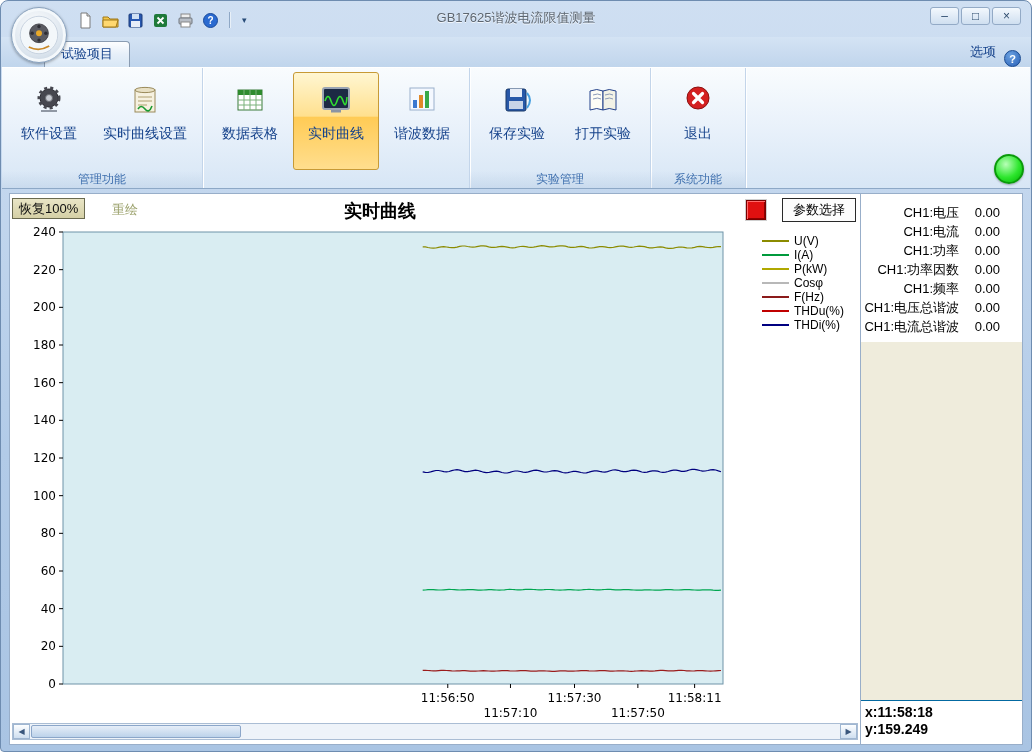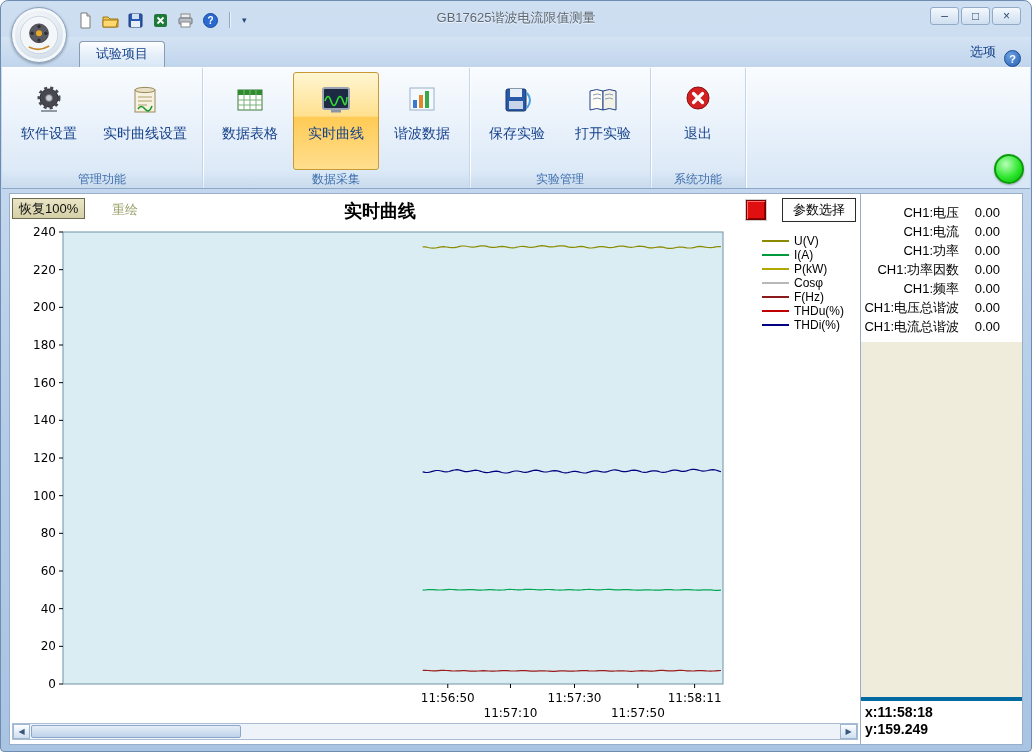--- a/index.html
+++ b/index.html
@@ -22,21 +22,21 @@
   .qat-arrow { font-size:9px; color:#274b77; cursor:pointer; padding:2px 3px; }
   .win-title { position:absolute; left:0; right:0; top:0; height:34px; line-height:34px;
     text-align:center; font-size:13px; color:#5d6670; text-shadow:0 1px 0 rgba(255,255,255,.7); }
   .win-controls { position:absolute; right:10px; top:6px; display:flex; gap:2px; z-index:5;}
   .wbtn { width:29px; height:18px; display:flex; align-items:center; justify-content:center;
     font-size:12px; color:#2e4c6e; border:1px solid #93aac6; border-radius:3px;
     background:linear-gradient(#f3f8fd,#cfdff0); cursor:pointer; }
 
   
   .tabrow { position:relative; height:30px;
-    background:linear-gradient(#d4e3f4,#c0d5ec); padding-left:78px; }
+    background:linear-gradient(#d4e3f4,#c0d5ec); padding-left:43px; }
   .tab { display:inline-block; margin-top:4px; height:26px; line-height:24px; padding:0 16px;
     font-size:13px; color:#15428b; background:linear-gradient(#fdfeff,#e6eff9 50%,#d8e7f5);
     border:1px solid #8a9cb2; border-bottom:none; border-radius:4px 4px 0 0; cursor:pointer; }
   .tab-right { position:absolute; right:10px; top:6px; display:flex; align-items:center; gap:8px; }
   .options-btn { font-size:13px; color:#15428b; cursor:pointer; display:flex; align-items:center; gap:3px;flex-direction:column;}
   .options-arrow { font-size:9px; color:#15428b; }
   .help-btn { width:17px; height:17px; border-radius:50%; background:radial-gradient(circle at 35% 30%,#6aa0e0,#2a62b8);
     color:#fff; font-size:11px; font-weight:bold; display:flex; align-items:center; justify-content:center;
     border:1px solid #1a4a90; cursor:pointer; }
 
@@ -94,21 +94,21 @@
     background:linear-gradient(#e6eef8,#bcd2ea); border:1px solid #8ba6c9; border-radius:2px; cursor:grab; }
 
   .right-panel { flex:1; display:flex; flex-direction:column; border-left:1px solid #98aec9;
     background:#efecdc; }
   .meas-rows { background:#fff; padding:9px 8px 6px 0; }
   .meas-row { display:flex; justify-content:flex-end; align-items:center; height:19px;
     padding-right:14px; }
   .meas-label { font-size:13px; color:#000; }
   .meas-value { font-size:13px; color:#000; margin-left:9px; min-width:32px; text-align:right; }
   .right-spacer { flex:1; }
-  .cursor-readout { background:#fff; border-top:4px solid #0369a1; padding:3px 4px 6px 4px; }
+  .cursor-readout { background:#fff; border-top:1px solid #0369a1; padding:3px 4px 6px 4px; }
   .cursor-line { font-size:14px; font-weight:bold; color:#000; line-height:17px; }
 
   .axis-label { font-family:"DejaVu Sans", sans-serif; font-size:12px; fill:#000; }
 </style>
 </head>
 <body>
 
 <div class="window">
 
   <div class="titlebar">
@@ -242,21 +242,20 @@
             <svg width="34" height="34" viewBox="0 0 34 34">
                 <rect x="5" y="5" width="24" height="22" fill="#f4f8ff" stroke="#9ab0cc"></rect>
                 <rect x="8" y="17" width="4" height="8" fill="#3a78d0"></rect>
                 <rect x="14" y="12" width="4" height="13" fill="#e08828"></rect>
                 <rect x="20" y="8" width="4" height="17" fill="#38a848"></rect>
               </svg>
           </span>
           <span class="rlabel">谐波数据</span>
         </div>
       </div>
-      <div class="rgroup-label">数据采集</div>
     </div>
 
     <div class="rgroup">
       <div class="rbuttons">
         <div class="rbtn">
           <span class="ricon">
             <svg width="34" height="34" viewBox="0 0 34 34">
                 <rect x="6" y="6" width="20" height="22" rx="2" fill="#2858a8" stroke="#183868"></rect>
                 <rect x="10" y="6" width="12" height="8" fill="#e8eef8"></rect>
                 <rect x="9" y="18" width="14" height="8" fill="#c8d4e8"></rect>

